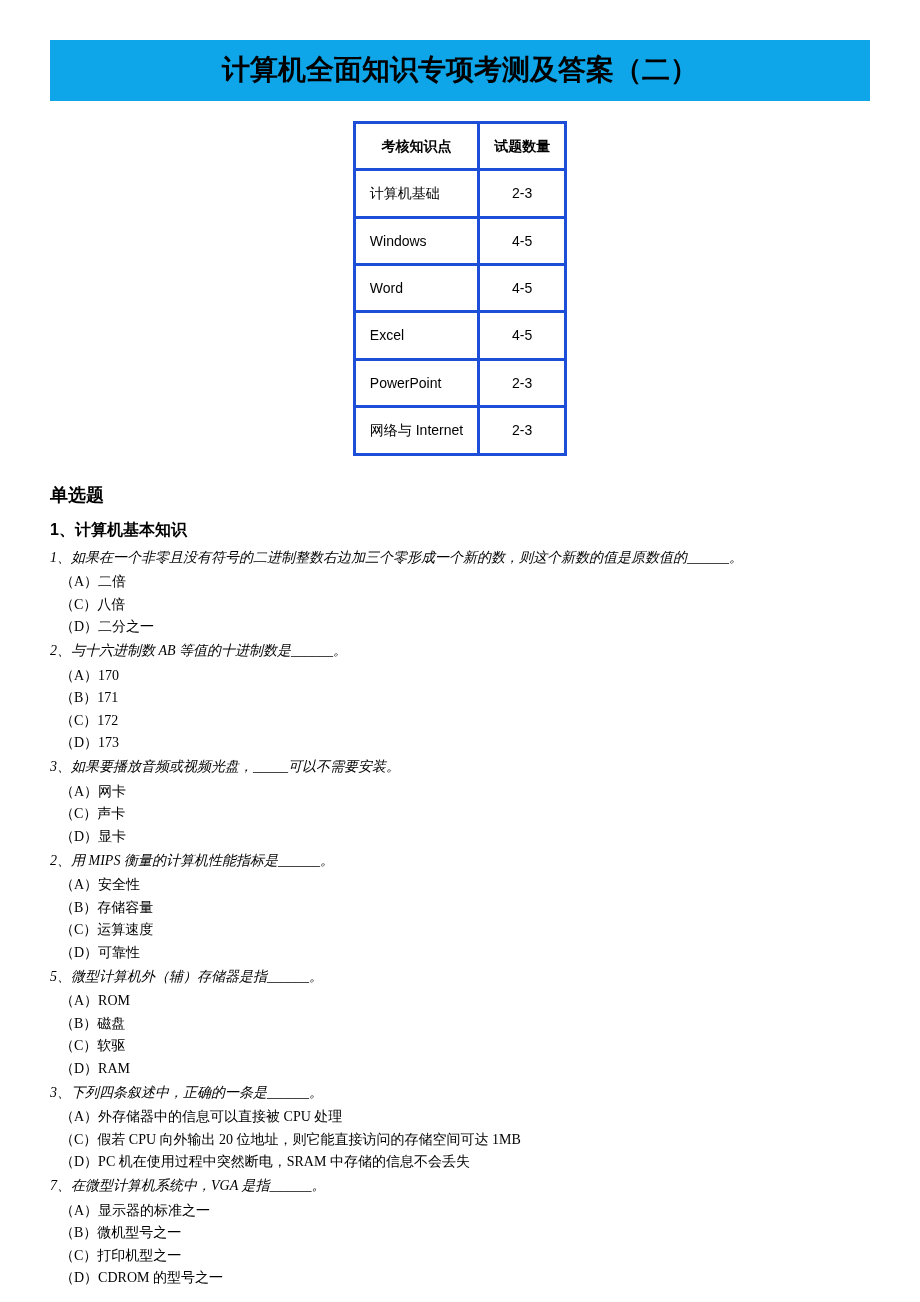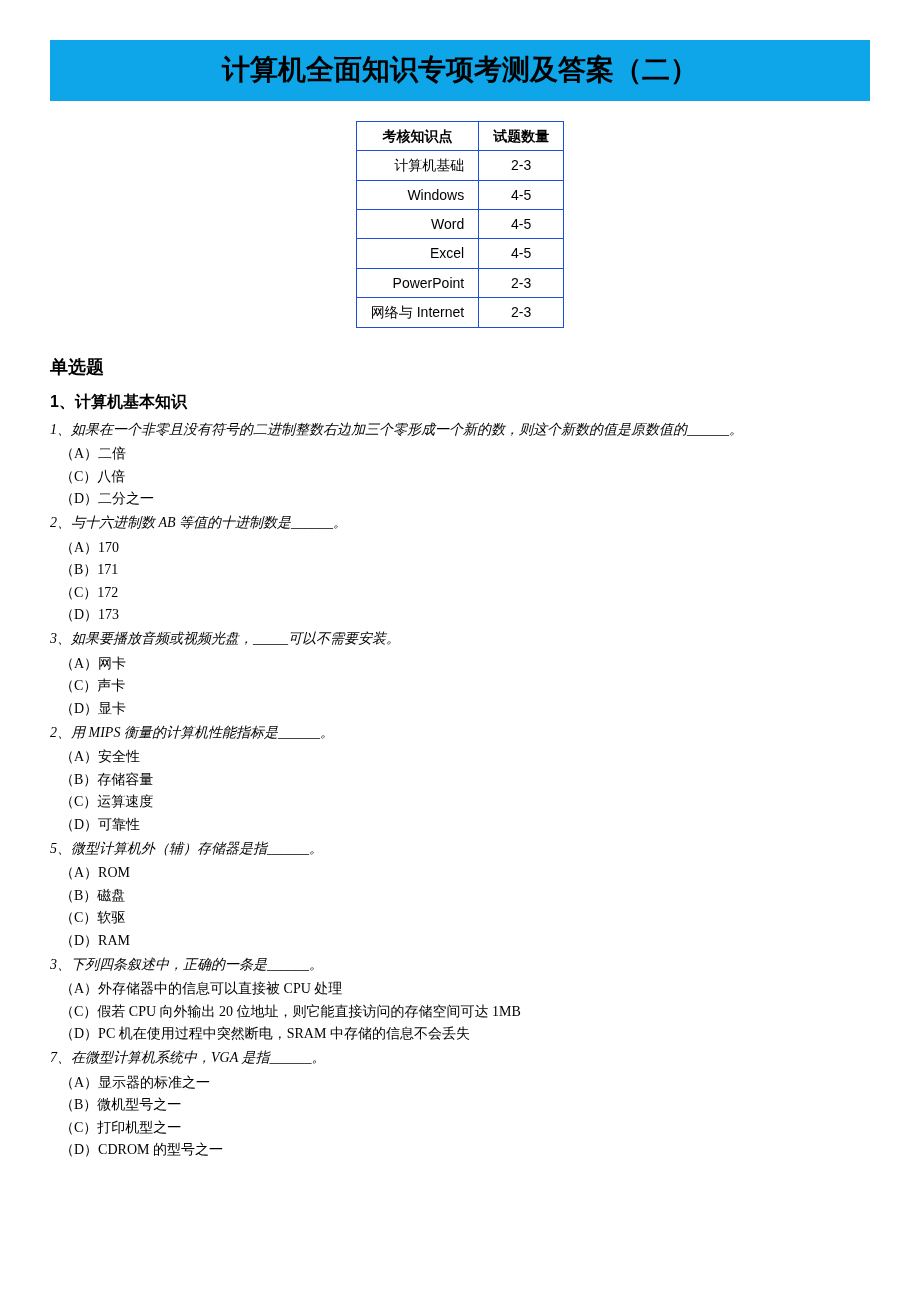--- a/index.html
+++ b/index.html
@@ -24,35 +24,35 @@
       font-size: 28px;
       font-weight: bold;
       margin: 0;
       display: inline-block;
     }
     table.summary {
       border-collapse: collapse;
       margin: 0 auto 25px auto;
     }
     table.summary th, table.summary td {
-      border: 1px solid #1d4ed8;
-      padding: 3px 14px;
+      border: 3px solid #1d4ed8;
+      padding: 11px 14px;
       font-size: 14px;
     }
     table.summary th {
       font-family: "SimHei", "黑体", sans-serif;
       font-weight: bold;
       text-align: center;
     }
     table.summary td.count {
       text-align: center;
       font-family: Arial, sans-serif;
     }
     table.summary td.topic {
-      text-align: right;
+      text-align: left;
       font-family: "SimSun", Arial, sans-serif;
     }
     h2.section {
       font-family: "SimHei", "黑体", sans-serif;
       font-size: 18px;
       font-weight: bold;
       margin: 15px 0 6px 0;
     }
     h3.subsection {
       font-family: "SimHei", "黑体", sans-serif;

